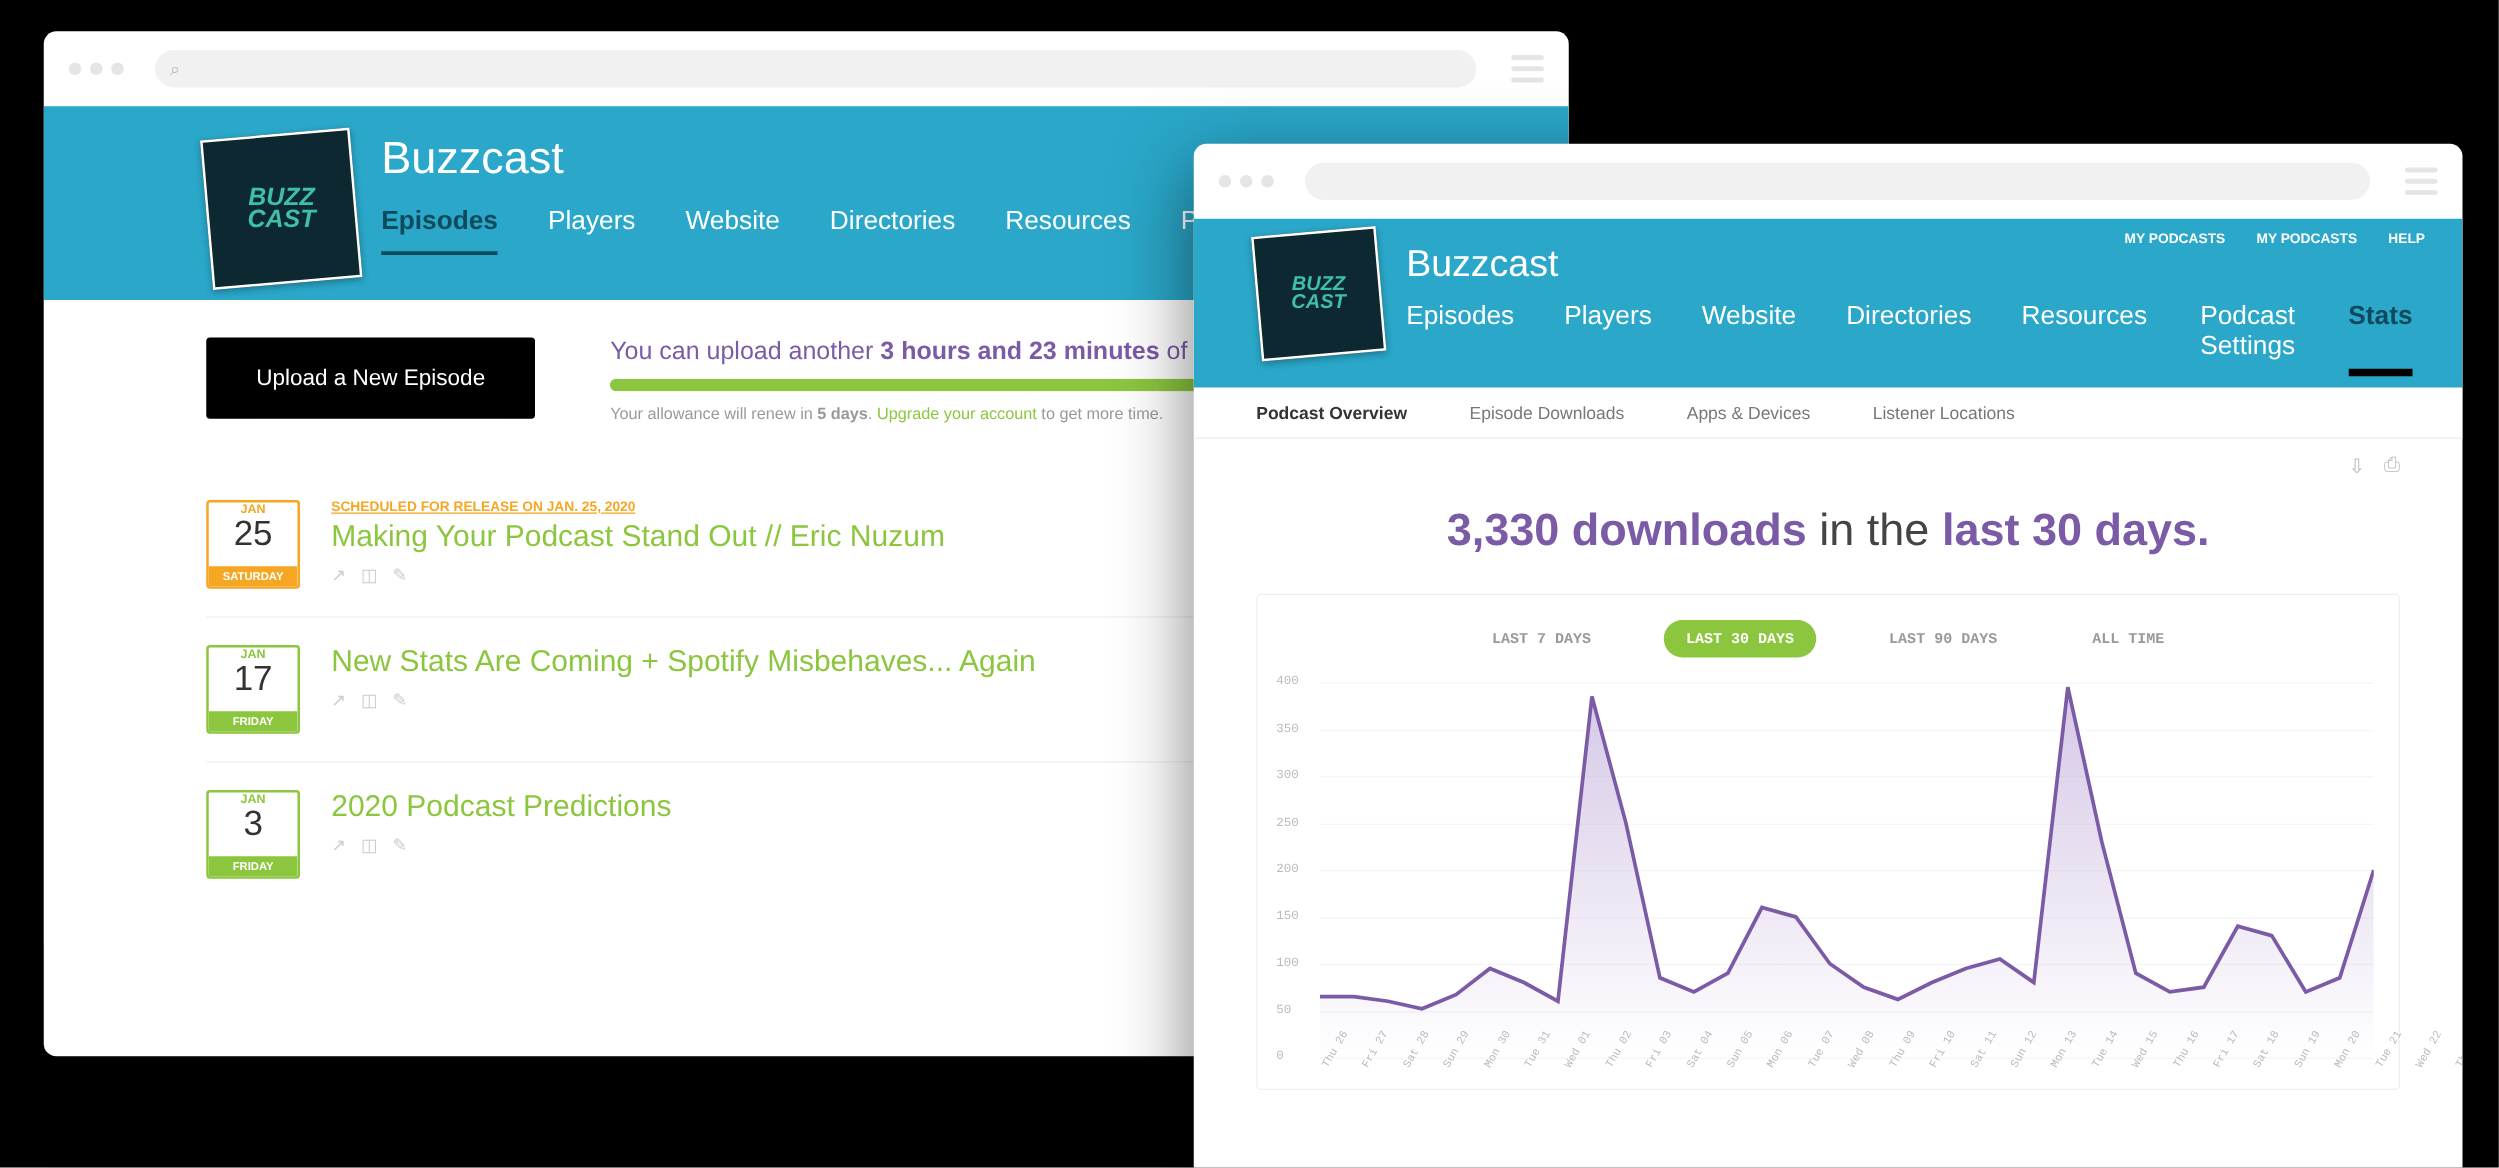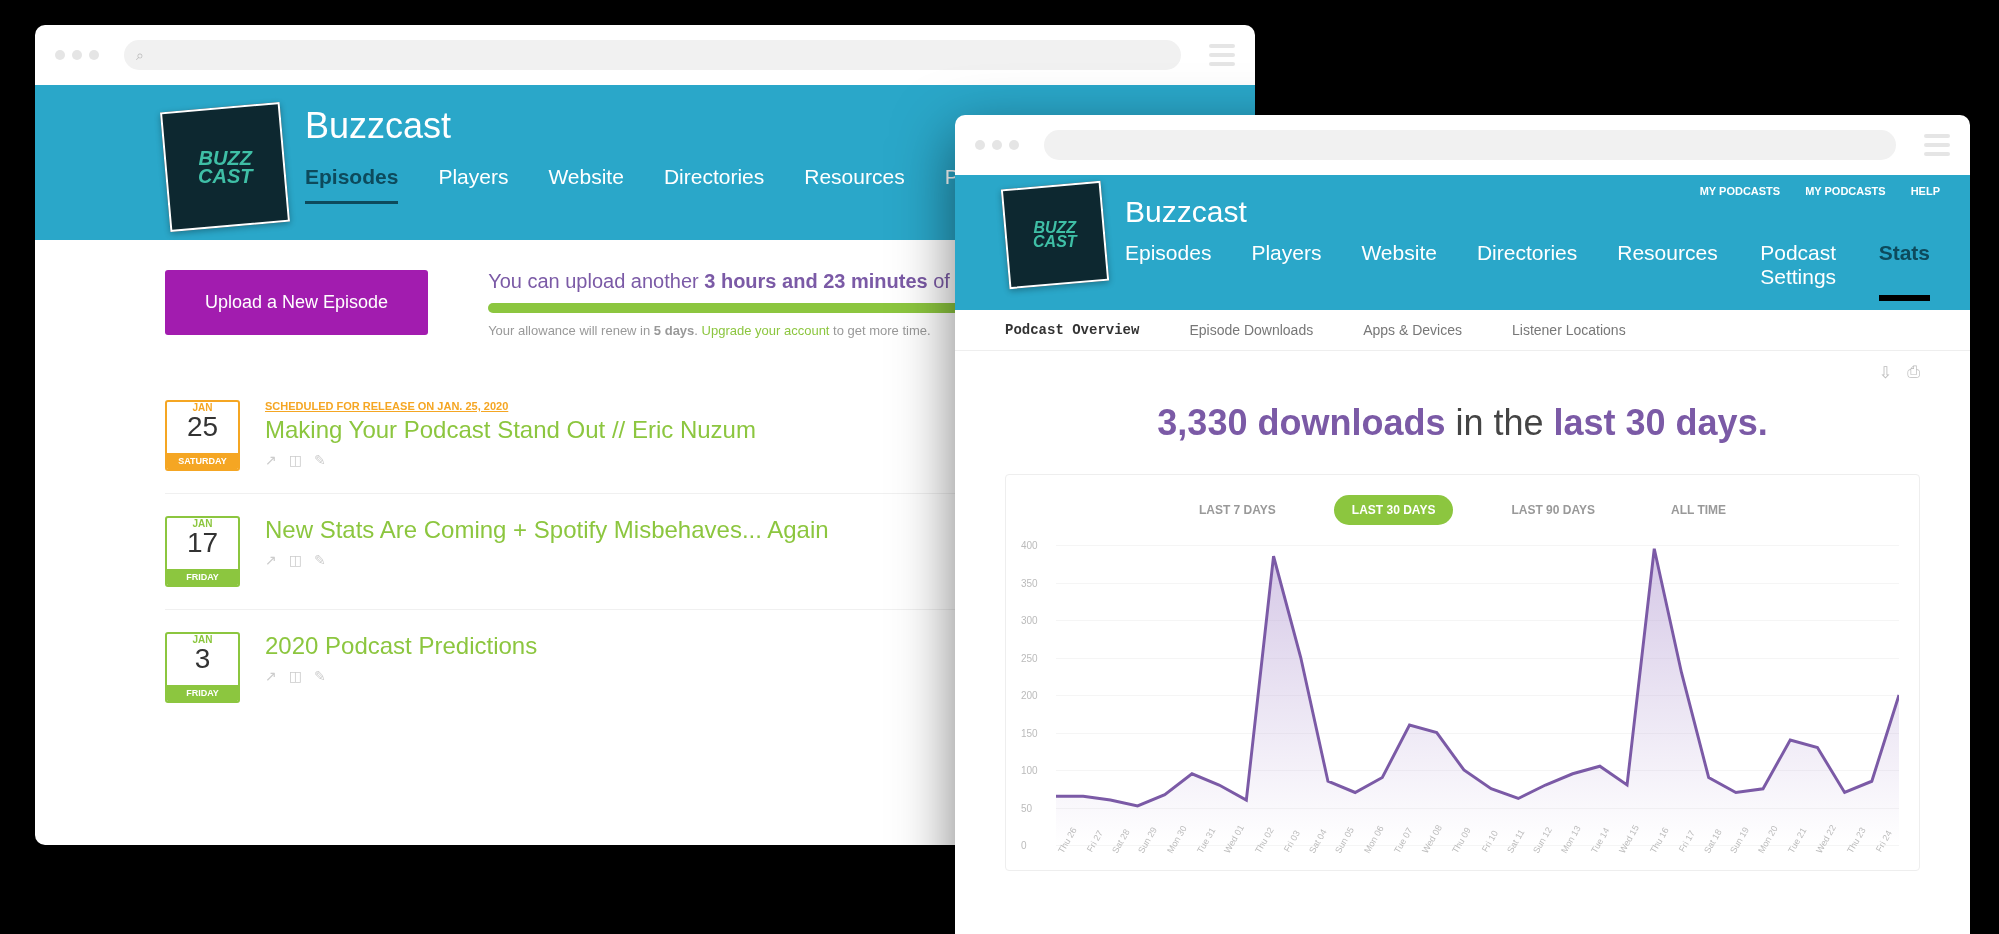--- a/index.html
+++ b/index.html
@@ -77,21 +77,21 @@
   .pod-title { font-size: 36px; font-weight: 300; margin-bottom: 18px; }
   .tabs { display: flex; gap: 40px; }
   .tab { color: #fff; font-size: 21px; padding-bottom: 12px; cursor: pointer; text-align: center; }
   .tab.dark { color: #0d4a5c; font-weight: 600; border-bottom: 3px solid #0d4a5c; }
   .tab.dark2 { color: #0d4a5c; font-weight: 600; border-bottom: 6px solid #000000; }
   .top-right-links { position: absolute; right: 30px; top: 10px; display: flex; gap: 25px; font-size: 11px; font-weight: 700; }
 
   .content { padding: 30px 130px; background: #fff; }
   .upload-row { display: flex; align-items: flex-start; gap: 60px; margin-bottom: 40px; }
   .upload-btn {
-    background: #a21caf;
+    background: #000000;
     color: #fff;
     padding: 22px 40px;
     font-size: 18px;
     font-weight: 400;
     border-radius: 3px;
     cursor: pointer;
   }
   .allowance { flex: 1; }
   .allowance-line1 { font-size: 20px; color: #7b5aa6; font-weight: 300; }
   .allowance-line1 strong { font-weight: 700; }
@@ -124,27 +124,27 @@
   .ep-meta-label { font-size: 10px; color: #bbb; font-weight: 600; }
   .ep-meta-value { font-size: 18px; color: #666; font-weight: 600; }
 
   
   .win-right .banner { padding-left: 50px; height: 135px; }
   .win-right .banner .art { left: 50px; top: 10px; width: 100px; height: 100px; font-size: 16px; }
   .win-right .banner-main { margin-left: 120px; }
   .win-right .pod-title { font-size: 30px; margin-bottom: 12px; }
   .subtabs { background: #fff; padding: 12px 50px; display: flex; gap: 50px; font-size: 14px; color: #777; border-bottom: 1px solid #eee; }
   .subtabs span { cursor: pointer; }
-  .subtabs span.act { color: #333; font-weight: 700; font-family: Liberation Mono, monospace; }
+  .subtabs span.act { color: #333; font-weight: 700; }
   .util { display: flex; justify-content: flex-end; gap: 15px; padding: 12px 50px 0; color: #bbb; font-size: 16px; }
   .headline { text-align: center; font-size: 36px; font-weight: 300; color: #444; padding: 20px 0 30px; }
   .headline .hl-num { color: #7b5aa6; font-weight: 800; }
   .headline .hl-days { color: #7b5aa6; font-weight: 800; }
 
-  .chart-card { margin: 0 50px 30px; border: 1px solid #eee; border-radius: 4px; padding: 20px 10px 10px; }
+  .chart-card { margin: 0 50px 30px; border: 1px solid #eee; border-radius: 4px; padding: 20px 10px 10px; font-family: Liberation Mono, monospace; }
   .range-pills { display: flex; justify-content: center; gap: 40px; margin-bottom: 20px; }
   .pill { font-size: 12px; font-weight: 700; color: #999; padding: 8px 18px; border-radius: 20px; cursor: pointer; }
   .pill.active { background: #8cc63f; color: #fff; }
 
   .chartbox { position: relative; height: 300px; margin-left: 40px; margin-right: 10px; }
   .ylab { position: absolute; left: -35px; font-size: 10px; color: #bbb; transform: translateY(-50%); }
   .gridline { position: absolute; left: 0; right: 0; border-top: 1px solid #f5f5f5; }
   svg.linechart { position: absolute; inset: 0; width: 100%; height: 100%; }
   .xlabels { display: flex; margin-left: 40px; margin-right: 10px; margin-top: 5px; }
   .xlabels span { flex: 1; font-size: 9px; color: #bbb; text-align: center; transform: rotate(-60deg); transform-origin: top left; white-space: nowrap; }

